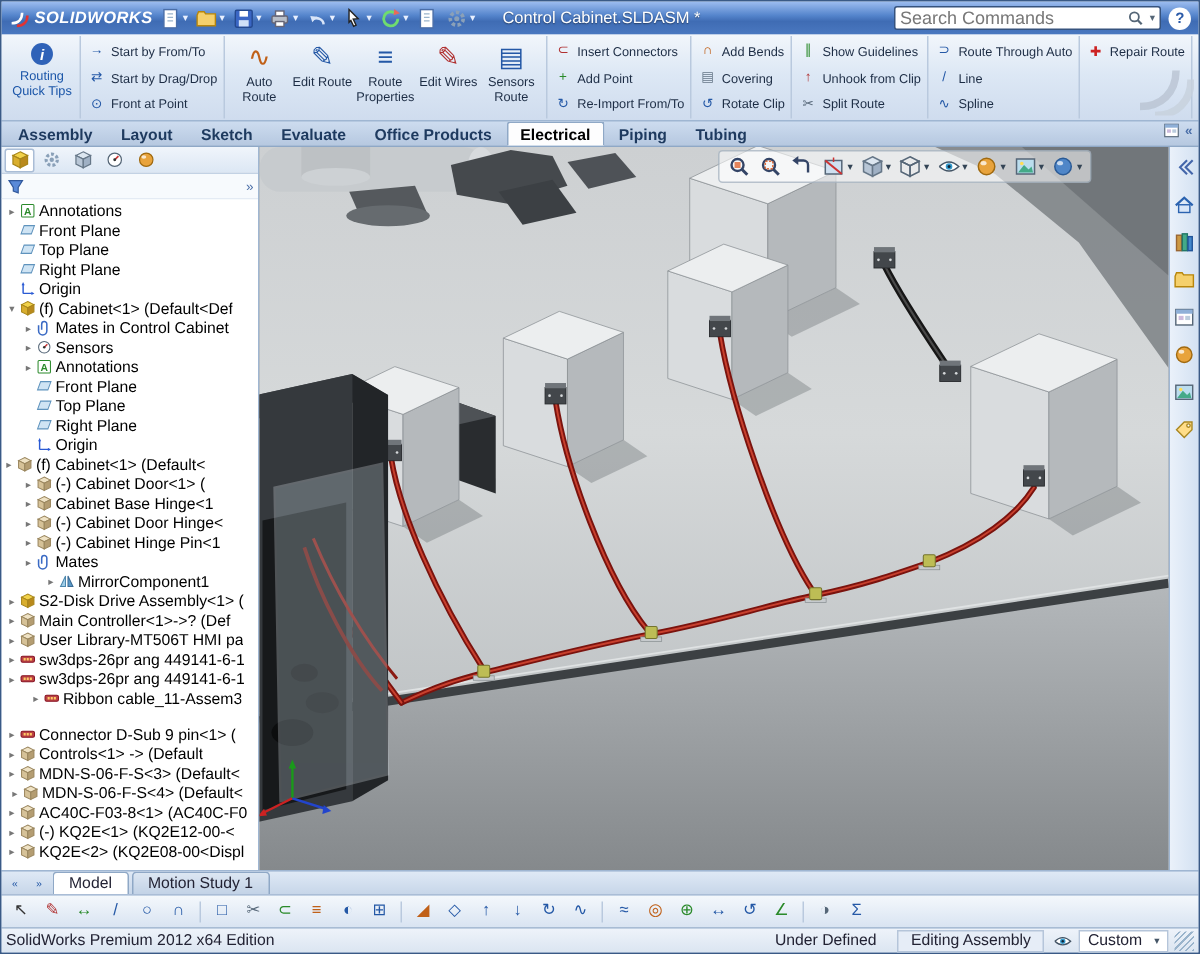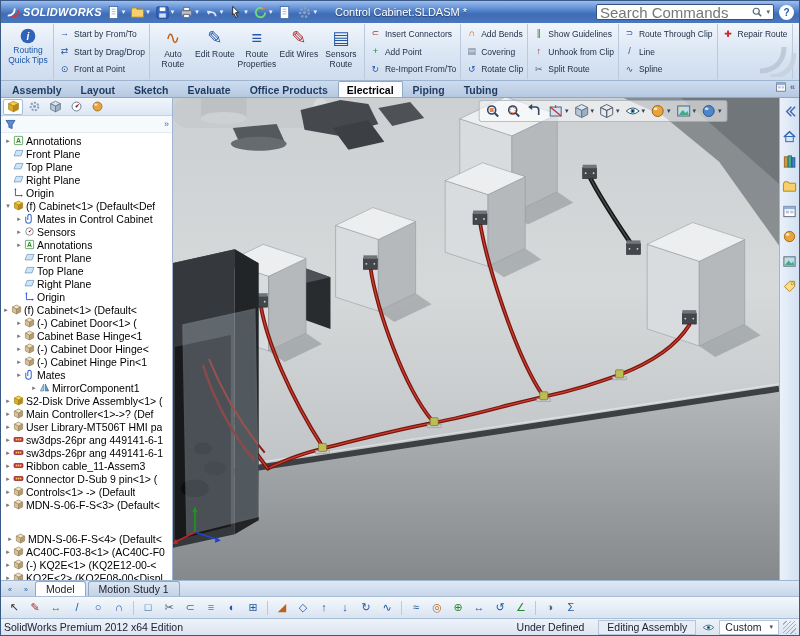--- a/index.html
+++ b/index.html
@@ -8,21 +8,21 @@
 .app{width:800px;height:636px;display:flex;flex-direction:column;background:#c8d8ec;border:1px solid #3a5a86;overflow:hidden;}
 
 .titlebar{height:22px;flex:none;background:linear-gradient(#9dbdf0 0%,#5585cc 42%,#3f6cb4 60%,#4a78c0 100%);display:flex;align-items:center;padding:0 5px;gap:2px;color:#fff;position:relative;}
 .logo{display:flex;align-items:center;gap:3px;font-weight:bold;font-style:italic;font-size:11px;letter-spacing:.3px;flex:none;}
 .tb-icons{display:flex;align-items:center;gap:1px;}
 .tbtn{height:18px;display:flex;align-items:center;padding:0 2px;border-radius:2px;}
 .tbtn .dd,.hu .dd,.search .dd{font-size:7px;margin-left:1px;}
 .tbtn .dd{color:#e8f0ff;}
 .doc-title{position:absolute;left:230px;width:340px;text-align:center;font-size:11px;color:#fff;text-shadow:0 1px 1px rgba(0,0,0,.45);pointer-events:none;white-space:nowrap;}
 .search{margin-left:auto;width:178px;height:16px;background:#fff;border:1px solid #36537e;border-radius:2px;display:flex;align-items:center;padding:0 3px;gap:2px;flex:none;}
-.search .ph{flex:1;font-size:15px;color:#777;white-space:nowrap;overflow:hidden;}
+.search .ph{flex:1;font-size:12px;color:#777;white-space:nowrap;overflow:hidden;}
 .search .dd{color:#567;}
 .help-q{width:15px;height:15px;border-radius:50%;background:#fff;color:#2a5aa8;font-weight:bold;font-size:10px;display:flex;align-items:center;justify-content:center;flex:none;margin-left:3px;}
 
 .ribbon{height:58px;flex:none;background:linear-gradient(#f2f6fb,#dde8f5 45%,#cfdcee);border-bottom:1px solid #9fb6d2;display:flex;align-items:stretch;padding:1px 2px;position:relative;overflow:hidden;font-size:8.5px;}
 .rgroup{display:flex;flex-direction:column;justify-content:flex-start;padding:1px 2px;border-right:1px solid #b9c9de;flex:none;}
 .rgroup.big{flex-direction:row;}
 .bigbtn{width:42px;display:flex;flex-direction:column;align-items:center;padding:2px 1px 0;gap:1px;}
 .bigbtn .lbl,.quickbtn .lbl{font-size:8.5px;line-height:9.5px;text-align:center;color:#1c2c44;}
 .quickbtn{width:46px;display:flex;flex-direction:column;align-items:center;padding:2px 1px 0;gap:1px;}
 .quickbtn .lbl{color:#1a55a8;}
@@ -277,21 +277,21 @@
             <span class="lbl">Unhook from Clip</span>
           </div>
           <div class="smallbtn">
             <span class="gly" style="width: 13px; height: 13px; font-size: 9px; color: rgb(85, 102, 119);">✂</span>
             <span class="lbl">Split Route</span>
           </div>
         </div>
         <div class="rgroup">
           <div class="smallbtn">
             <span class="gly" style="width: 13px; height: 13px; font-size: 9px; color: rgb(36, 88, 166);">⊃</span>
-            <span class="lbl">Route Through Clip</span>
+            <span class="lbl">Route Through Auto</span>
           </div>
           <div class="smallbtn">
             <span class="gly" style="width: 13px; height: 13px; font-size: 9px; color: rgb(36, 88, 166);">/</span>
             <span class="lbl">Line</span>
           </div>
           <div class="smallbtn">
             <span class="gly" style="width: 13px; height: 13px; font-size: 9px; color: rgb(36, 88, 166);">∿</span>
             <span class="lbl">Spline</span>
           </div>
         </div>
@@ -643,33 +643,33 @@
             <span class="ic">
               <svg width="11" height="11" viewBox="0 0 16 16">
                 <rect x="1.5" y="5" width="13" height="6" rx="1.5" fill="#bb4444" stroke="#881122"></rect>
                 <rect x="4" y="6.8" width="2" height="2.4" fill="#ffcc66"></rect>
                 <rect x="7" y="6.8" width="2" height="2.4" fill="#ffcc66"></rect>
                 <rect x="10" y="6.8" width="2" height="2.4" fill="#ffcc66"></rect>
               </svg>
             </span>
             <span class="lbl">sw3dps-26pr ang 449141-6-1</span>
           </div>
-          <div class="trow" style="padding-left: 2px;">
+          <div class="trow" style="padding-left: 18px;">
             <span class="arr">▸</span>
             <span class="ic">
               <svg width="11" height="11" viewBox="0 0 16 16">
                 <rect x="1.5" y="5" width="13" height="6" rx="1.5" fill="#bb4444" stroke="#881122"></rect>
                 <rect x="4" y="6.8" width="2" height="2.4" fill="#ffcc66"></rect>
                 <rect x="7" y="6.8" width="2" height="2.4" fill="#ffcc66"></rect>
                 <rect x="10" y="6.8" width="2" height="2.4" fill="#ffcc66"></rect>
               </svg>
             </span>
             <span class="lbl">Ribbon cable_11-Assem3</span>
           </div>
-          <div class="trow" style="padding-left: 2px;">
+          <div class="trow" style="padding-left: 2px; margin-top: 11px;">
             <span class="arr">▸</span>
             <span class="ic">
               <svg width="11" height="11" viewBox="0 0 16 16">
                 <rect x="1.5" y="5" width="13" height="6" rx="1.5" fill="#bb4444" stroke="#881122"></rect>
                 <rect x="4" y="6.8" width="2" height="2.4" fill="#ffcc66"></rect>
                 <rect x="7" y="6.8" width="2" height="2.4" fill="#ffcc66"></rect>
                 <rect x="10" y="6.8" width="2" height="2.4" fill="#ffcc66"></rect>
               </svg>
             </span>
             <span class="lbl">Connector D-Sub 9 pin&lt;1&gt; (</span>
@@ -689,21 +689,21 @@
             <span class="arr">▸</span>
             <span class="ic">
               <svg width="11" height="11" viewBox="0 0 16 16">
                 <polygon points="8,1.5 14,4.5 8,7.5 2,4.5" fill="#efe2c4" stroke="#9a865e"></polygon>
                 <polygon points="2,4.5 8,7.5 8,14.5 2,11.5" fill="#d6c298" stroke="#9a865e"></polygon>
                 <polygon points="14,4.5 8,7.5 8,14.5 14,11.5" fill="#b49d72" stroke="#9a865e"></polygon>
               </svg>
             </span>
             <span class="lbl">MDN-S-06-F-S&lt;3&gt; (Default&lt;</span>
           </div>
-          <div class="trow" style="padding-left: 4px; margin-top: 21px;">
+          <div class="trow" style="padding-left: 4px;">
             <span class="arr">▸</span>
             <span class="ic">
               <svg width="11" height="11" viewBox="0 0 16 16">
                 <polygon points="8,1.5 14,4.5 8,7.5 2,4.5" fill="#efe2c4" stroke="#9a865e"></polygon>
                 <polygon points="2,4.5 8,7.5 8,14.5 2,11.5" fill="#d6c298" stroke="#9a865e"></polygon>
                 <polygon points="14,4.5 8,7.5 8,14.5 14,11.5" fill="#b49d72" stroke="#9a865e"></polygon>
               </svg>
             </span>
             <span class="lbl">MDN-S-06-F-S&lt;4&gt; (Default&lt;</span>
           </div>

